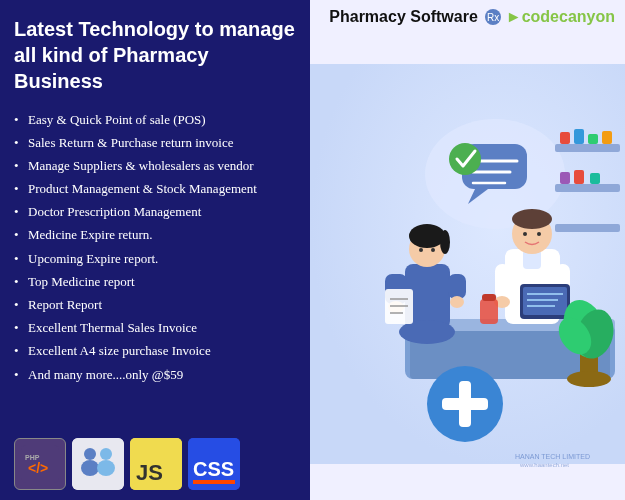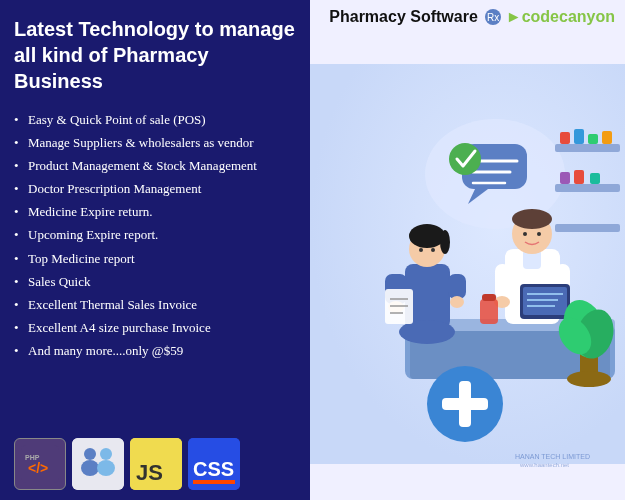--- a/index.html
+++ b/index.html
@@ -174,27 +174,28 @@
 </head>
 <body>
 
 <div class="main-container">
 
   <div class="left-panel">
     <div class="left-content">
       <div class="main-title">Latest Technology to manage all kind of Pharmacy Business</div>
       <ul class="features-list">
       <li>Easy &amp; Quick Point of sale (POS)</li>
+          <li>Sales Return &amp; Purchase return invoice</li>
           <li>Manage Suppliers &amp; wholesalers as vendor</li>
           <li>Product Management &amp; Stock Management</li>
           <li>Doctor Prescription Management</li>
           <li>Medicine Expire  return.</li>
           <li>Upcoming Expire report.</li>
           <li>Top Medicine report</li>
-          <li>Sales Quick</li>
+          <li>Report Report</li>
           <li>Excellent Thermal Sales Invoice</li>
           <li>Excellent A4 size purchase Invoice</li>
           <li>And many more....only @$59</li>
         </ul>
     </div>
     <div class="tech-icons">
 
       <div class="tech-icon php-icon">
         <svg width="38" height="38" viewBox="0 0 38 38">
           <rect width="38" height="38" rx="5" fill="#4F3B78"></rect>

